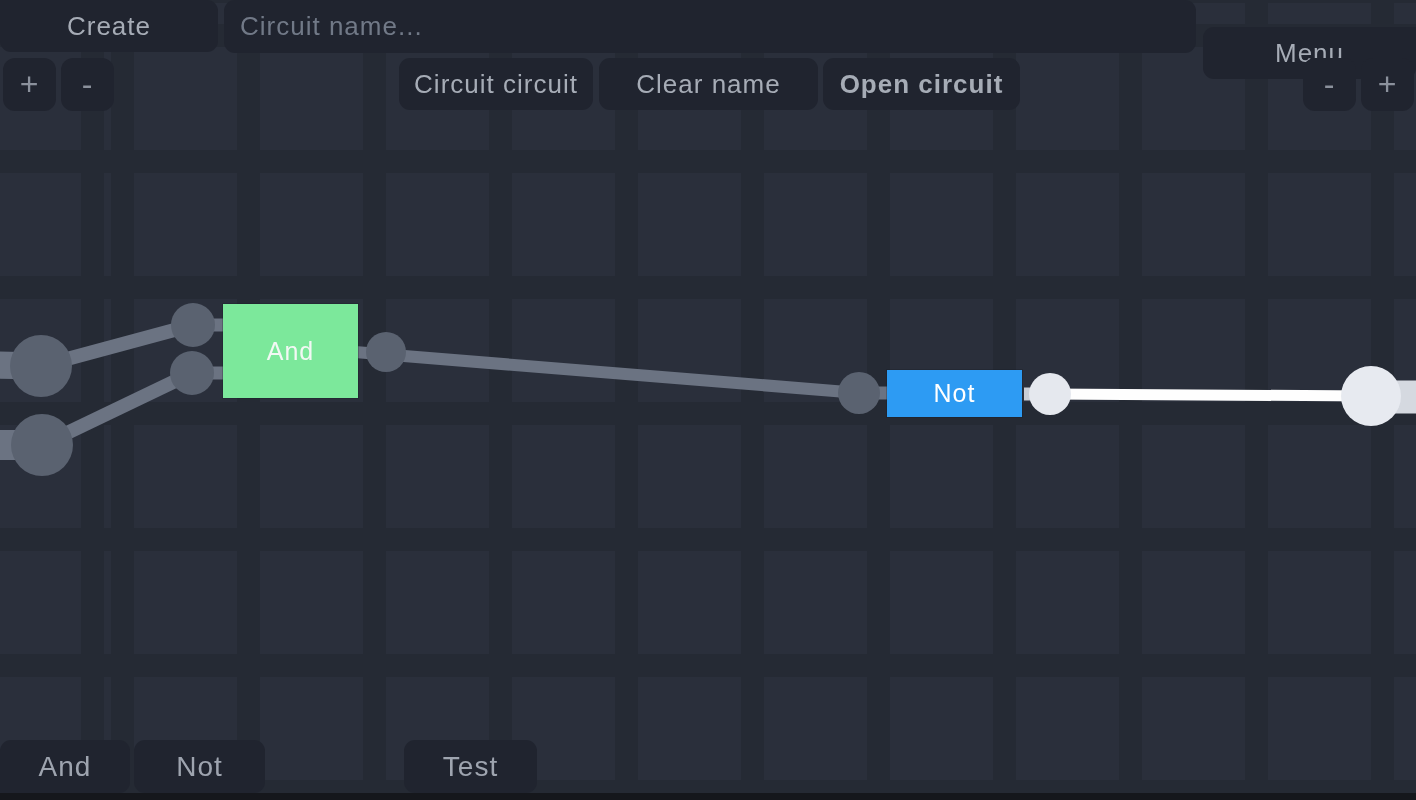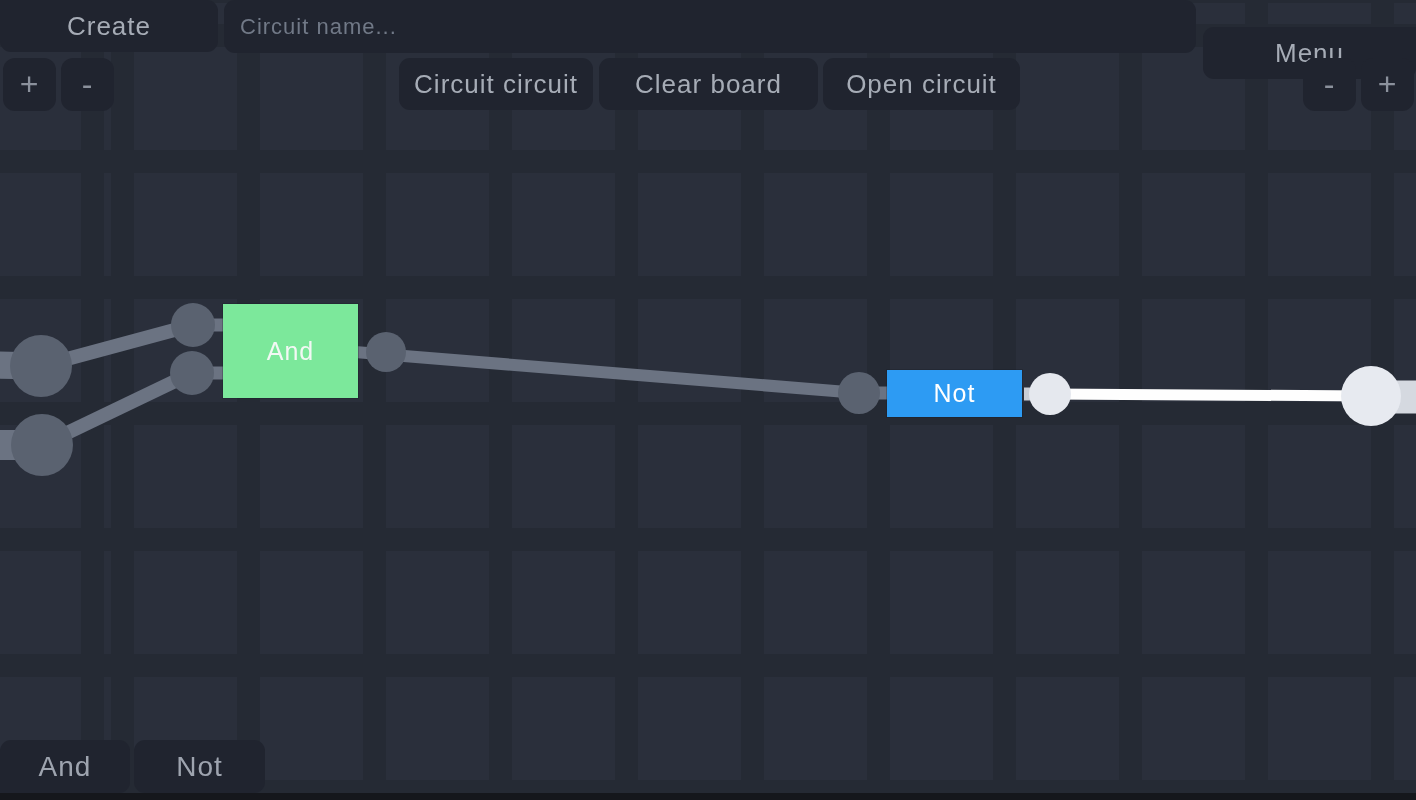--- a/index.html
+++ b/index.html
@@ -17,33 +17,33 @@
     position:absolute;z-index:3;background:#20242f;border-radius:11px;
     display:flex;align-items:center;justify-content:center;
     color:#a6acb6;font-size:26px;letter-spacing:1px;cursor:default;
     box-sizing:border-box;
     text-align:center;
   }
   .btn-create{left:0;top:0;width:218px;height:52px;border-top-left-radius:0;}
   .input-name{
     position:absolute;z-index:3;left:224px;top:0;width:972px;height:53px;
     background:#20242f;border:none;outline:none;border-radius:11px;
-    color:#22c55e;font-size:22px;letter-spacing:1px;padding:0 16px;box-sizing:border-box;
+    color:#22c55e;font-size:26px;letter-spacing:1px;padding:0 16px;box-sizing:border-box;
     font-family:"Liberation Sans",sans-serif;
   }
   .input-name::placeholder{color:#717987;opacity:1;}
   .btn-menu{left:1203px;top:0;width:213px;height:52px;border-top-right-radius:0;margin-top:27px;}
   .btn-zoom{top:58px;width:53px;height:53px;font-size:32px;color:#8b919c;border-radius:12px;}
   .zl-plus{left:3px;}
   .zl-minus{left:61px;}
   .zr-minus{left:1303px;}
   .zr-plus{left:1361px;}
   .btn-delete{left:399px;top:58px;width:194px;height:52px;}
   .btn-clear{left:599px;top:58px;width:219px;height:52px;}
-  .btn-open{left:823px;top:58px;width:197px;height:52px;}
+  .btn-open{left:823px;top:58px;width:197px;height:52px;font-weight:bold;}
   .btn-pal{top:740px;height:53px;font-size:28px;color:#9ea4af;}
   .pal-and{left:0;width:130px;border-bottom-left-radius:0;}
   .pal-not{left:134px;width:131px;}
   .pal-nand{left:269px;width:132px;}
   .pal-test{left:404px;width:133px;}
   .bottom-strip{position:absolute;z-index:2;left:0;top:793px;width:1416px;height:7px;background:#15171c;}
   .gate{
     position:absolute;z-index:2;display:flex;align-items:center;justify-content:center;
     font-size:25px;letter-spacing:1px;color:#f2f8f4;
     box-shadow:0 0 0 1px rgba(18,22,32,0.25);
@@ -88,22 +88,23 @@
     <span>Not</span>
   </div>
 
   <div class="btn btn-create">Create</div>
   <input class="input-name" type="text" placeholder="Circuit name..." style="">
   <div class="btn btn-menu">Menu</div>
 
   <div class="btn btn-zoom zl-plus">+</div>
   <div class="btn btn-zoom zl-minus">-</div>
   <div class="btn btn-delete">Circuit circuit</div>
-  <div class="btn btn-clear">Clear board</div>
+  <div class="btn btn-clear">Clear name</div>
   <div class="btn btn-open">Open circuit</div>
   <div class="btn btn-zoom zr-minus">-</div>
   <div class="btn btn-zoom zr-plus">+</div>
 
   <div class="btn btn-pal pal-and">And</div>
   <div class="btn btn-pal pal-not">Not</div>
+  <div class="btn btn-pal pal-test">Test</div>
   <div class="bottom-strip"></div>
 
 </div>
 
 </body></html>

